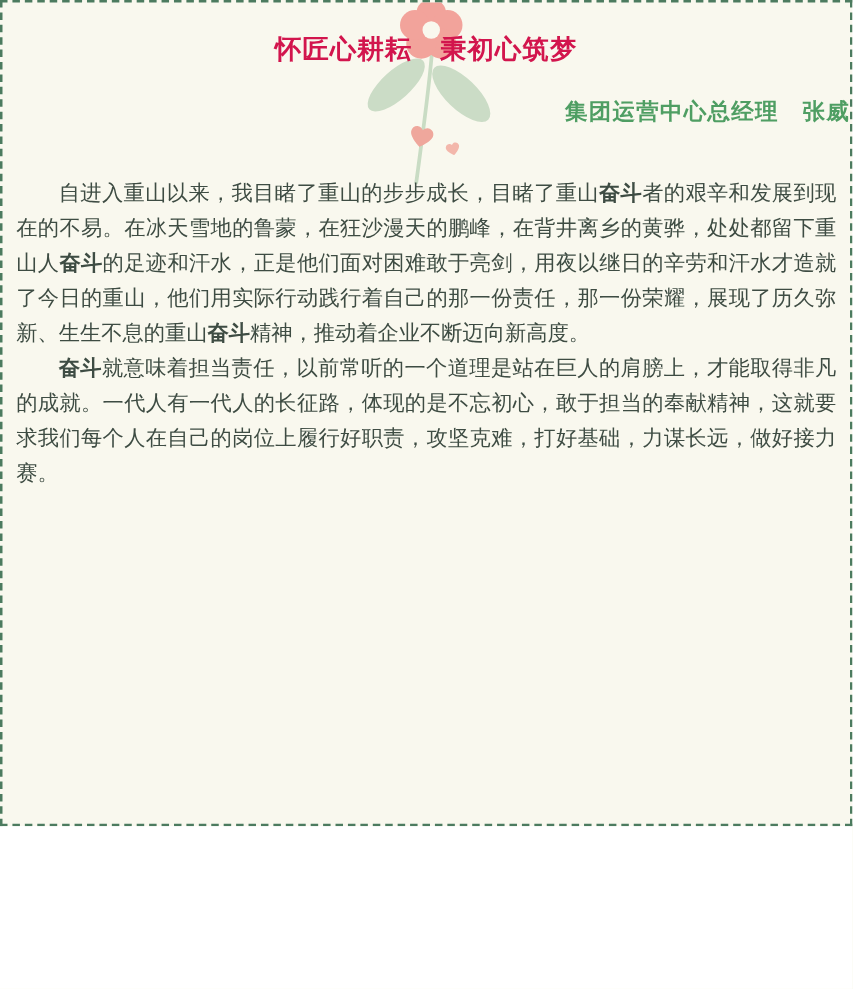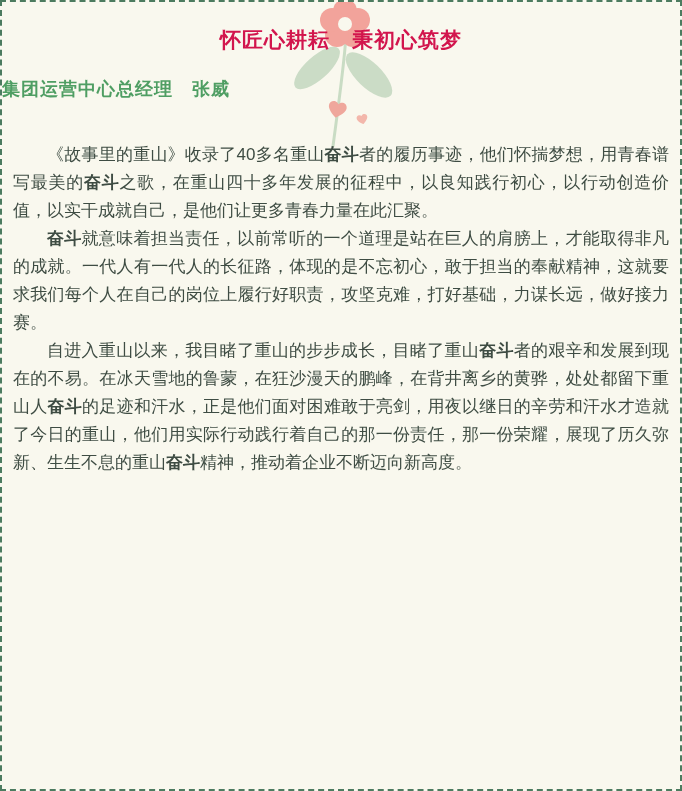--- a/index.html
+++ b/index.html
@@ -1,18 +1,18 @@
 <!DOCTYPE html>
 <html style="--page-bg: #f9f8ee; --border-color: #4c7b5f; --title-color: #d2154d; --byline-color: #4f9e63; --body-color: #3e4c43;"><head>
 <meta charset="utf-8">
 <style>
   html,body { margin:0; padding:0; background:#ffffff; }
   .page {
     position:relative;
-    width:682px; height:791px;
+    width:682px; height:661px;
     box-sizing:border-box;
     background: var(--page-bg, #f9f8ee);
     border: 2px dashed var(--border-color, #4c7b5f);
     overflow:hidden;
     font-family:"Liberation Sans","DejaVu Sans",sans-serif;
   }
   .decoration {
     position:absolute;
     top:-6px; left:268px;
     width:150px; height:155px;
@@ -25,21 +25,21 @@
     text-align:center;
     font-size:21px;
     font-weight:bold;
     letter-spacing:1px;
     line-height:24px;
     color: var(--title-color, #d2154d);
   }
   .byline {
     position:relative; z-index:1;
     margin-top:26px;
-    text-align:left;
+    text-align:right;
     font-size:18px;
     font-weight:bold;
     letter-spacing:1px;
     line-height:22px;
     color: var(--byline-color, #4f9e63);
   }
   .article {
     position:relative; z-index:1;
     margin-top:41px;
     padding:0 11px;
@@ -75,18 +75,17 @@
 
     <path id="deco-heart-big" transform="translate(60,104) rotate(12)" d="M9 16 C9 16 0 10 0 5 C0 2 2.2 0 4.8 0 C6.6 0 8.2 1 9 2.4 C9.8 1 11.4 0 13.2 0 C15.8 0 18 2 18 5 C18 10 9 16 9 16 Z" fill="#efa79c"></path>
     <path id="deco-heart-small" transform="translate(86,120) rotate(-14) scale(0.6)" d="M9 16 C9 16 0 10 0 5 C0 2 2.2 0 4.8 0 C6.6 0 8.2 1 9 2.4 C9.8 1 11.4 0 13.2 0 C15.8 0 18 2 18 5 C18 10 9 16 9 16 Z" fill="#f3b7ab"></path>
   </svg>
 
   <div class="page-title">怀匠心耕耘　秉初心筑梦</div>
 
   <div class="byline">集团运营中心总经理　张威</div>
 
   <div class="article">
-      <p>《故事里的重山》收录了40多名重山<b>奋斗</b>者的履历事迹，他们怀揣梦想，用青春谱写最美的<b>奋斗</b>之歌，在重山四十多年发展的征程中，以良知践行初心，以行动创造价值，以实干成就自己，是他们让更多青春力量在此汇聚。</p>
+      <p>自进入重山以来，我目睹了重山的步步成长，目睹了重山<b>奋斗</b>者的艰辛和发展到现在的不易。在冰天雪地的鲁蒙，在狂沙漫天的鹏峰，在背井离乡的黄骅，处处都留下重山人<b>奋斗</b>的足迹和汗水，正是他们面对困难敢于亮剑，用夜以继日的辛劳和汗水才造就了今日的重山，他们用实际行动践行着自己的那一份责任，那一份荣耀，展现了历久弥新、生生不息的重山<b>奋斗</b>精神，推动着企业不断迈向新高度。</p>
       <p><b>奋斗</b>就意味着担当责任，以前常听的一个道理是站在巨人的肩膀上，才能取得非凡的成就。一代人有一代人的长征路，体现的是不忘初心，敢于担当的奉献精神，这就要求我们每个人在自己的岗位上履行好职责，攻坚克难，打好基础，力谋长远，做好接力赛。</p>
-      <p>自进入重山以来，我目睹了重山的步步成长，目睹了重山<b>奋斗</b>者的艰辛和发展到现在的不易。在冰天雪地的鲁蒙，在狂沙漫天的鹏峰，在背井离乡的黄骅，处处都留下重山人<b>奋斗</b>的足迹和汗水，正是他们面对困难敢于亮剑，用夜以继日的辛劳和汗水才造就了今日的重山，他们用实际行动践行着自己的那一份责任，那一份荣耀，展现了历久弥新、生生不息的重山<b>奋斗</b>精神，推动着企业不断迈向新高度。</p>
     </div>
 
 </div>
 
 </body></html>

